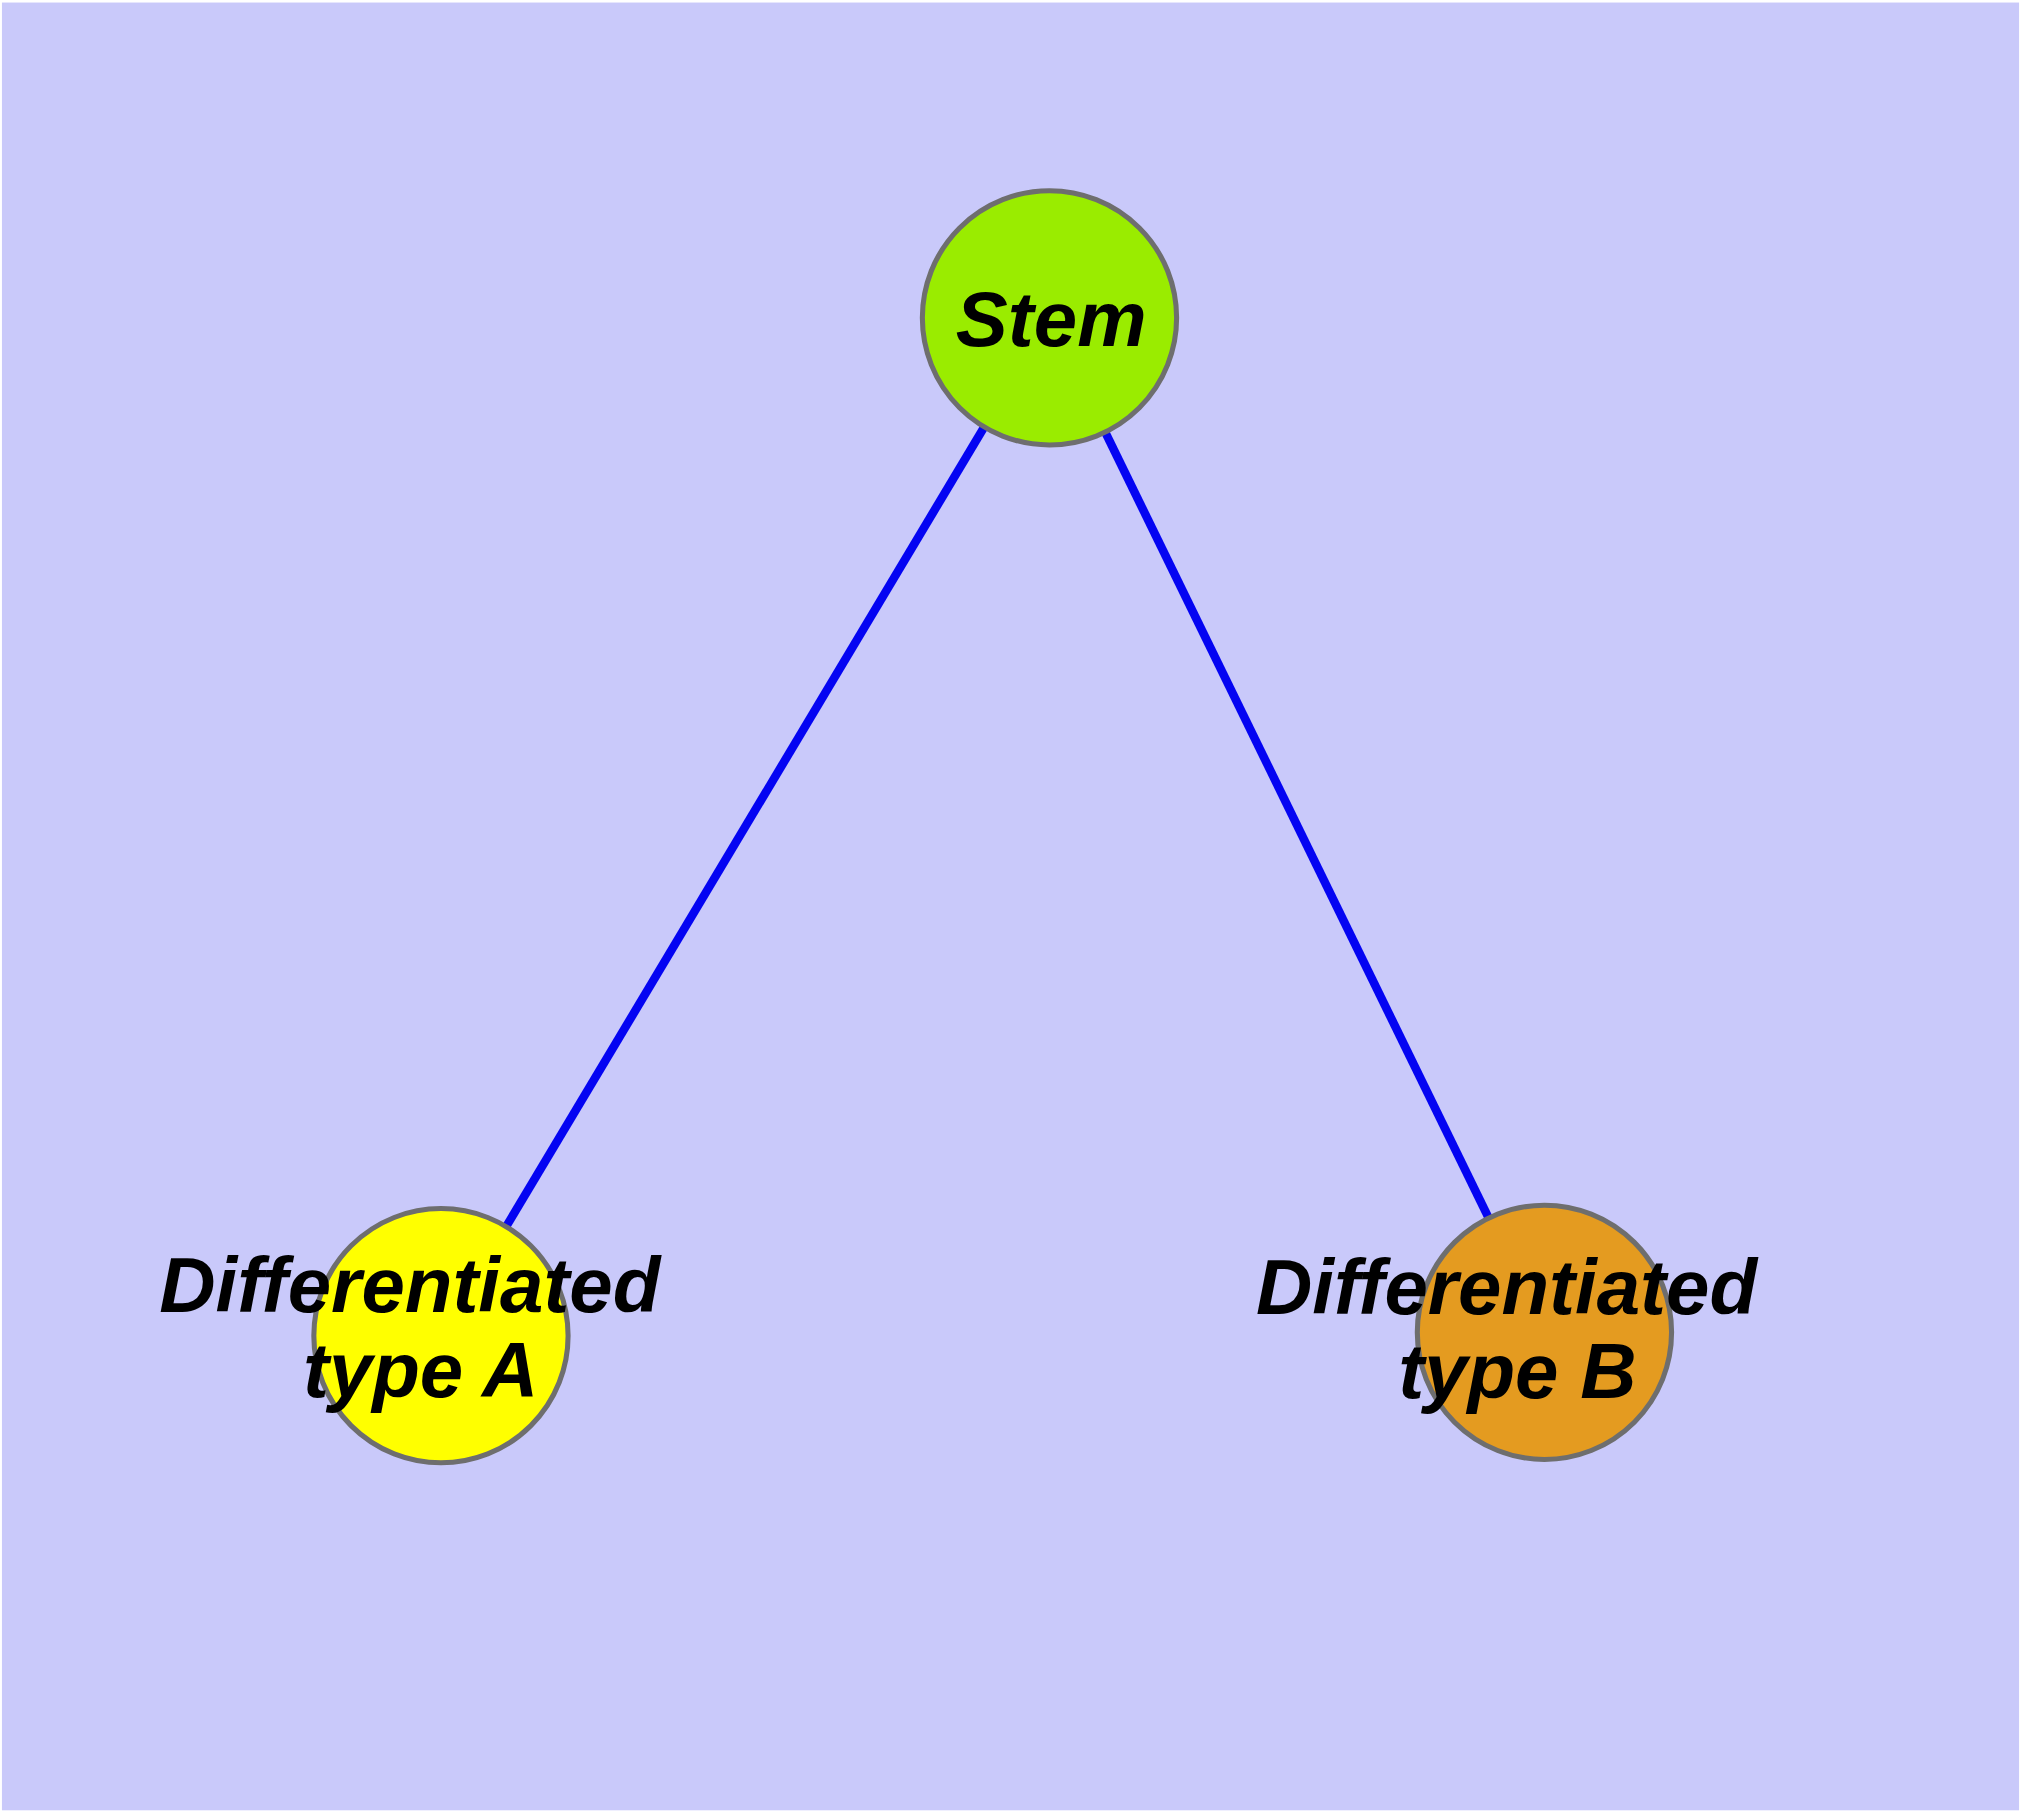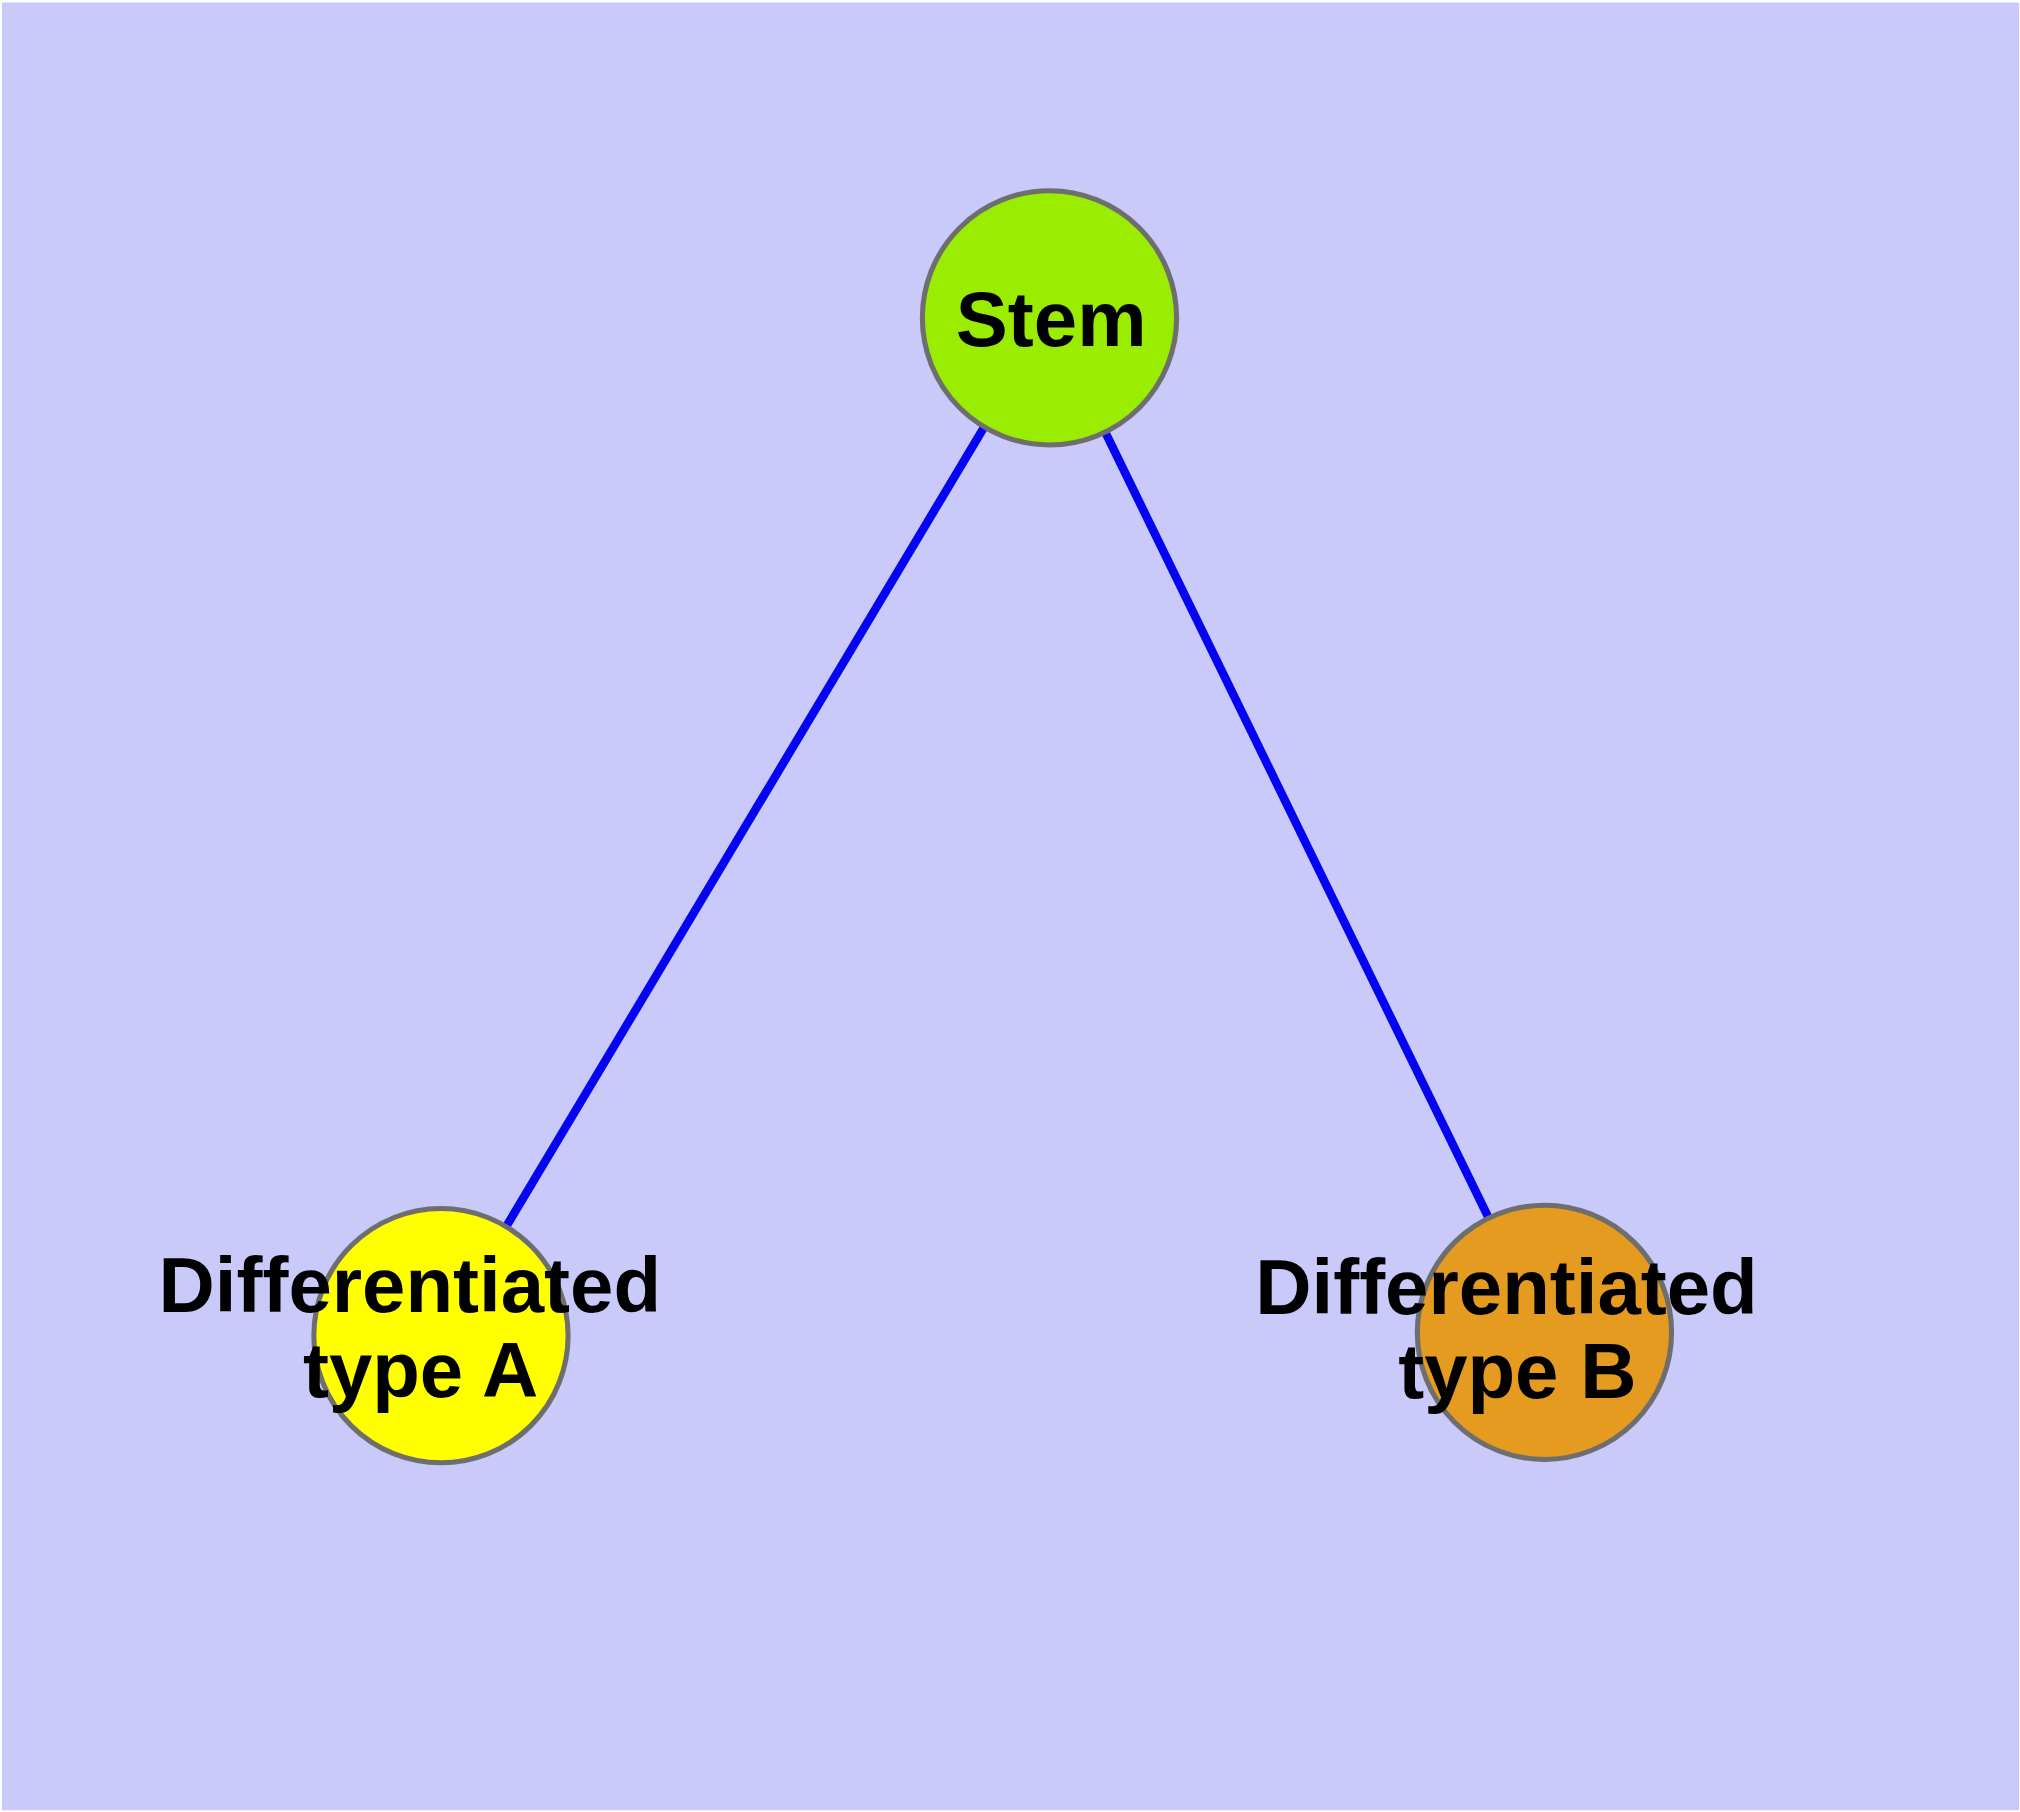--- a/index.html
+++ b/index.html
@@ -7,20 +7,21 @@
     padding: 0;
     background: #ffffff;
   }
   #canvas {
     position: relative;
     width: 2021px;
     height: 1812px;
     background: #ffffff; 
     overflow: hidden;
     font-family: "Liberation Sans", "DejaVu Sans", sans-serif;
+    font-style: italic;
   }
   #graph-svg {
     position: absolute;
     left: 0;
     top: 0;
     width: 2021px;
     height: 1812px;
     display: block;
   }
   .node-circle {

